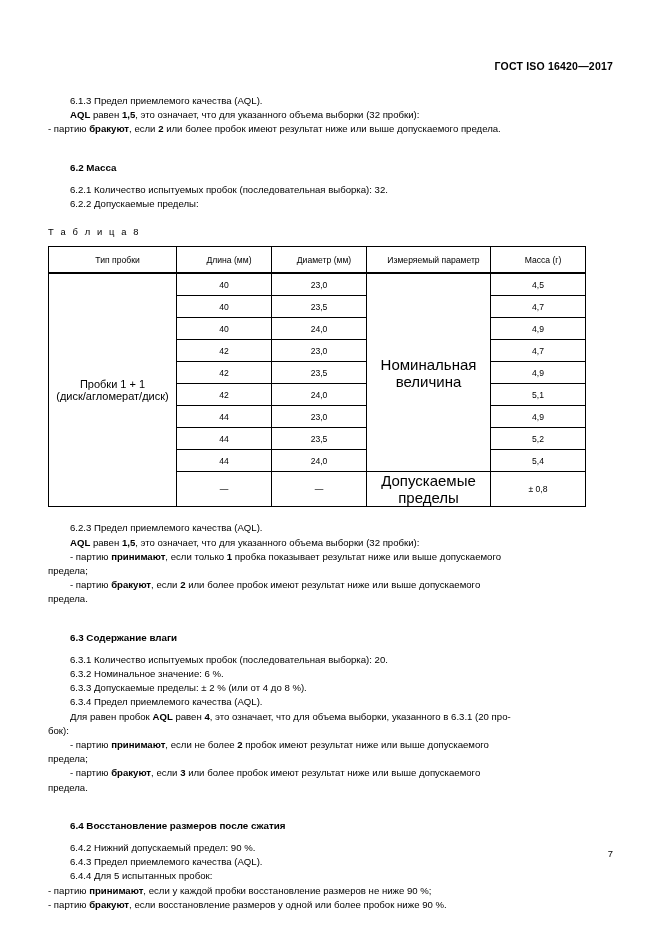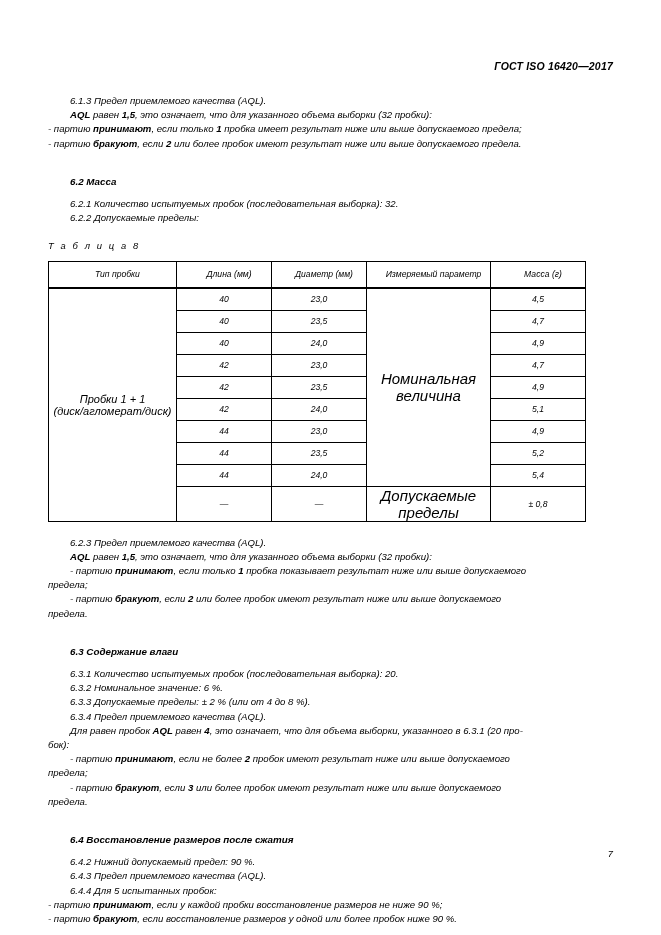--- a/index.html
+++ b/index.html
@@ -15,21 +15,20 @@
     color: #000000;
     position: relative;
     overflow: hidden;
   }
 
   .page {
     position: relative;
     width: 661px;
     height: 935px;
     box-sizing: border-box;
-    font-style: italic;
   }
 
   
   .page-header {
     position: absolute;
     top: 60px;
     left: 48px;
     right: 48px;
     text-align: right;
     font-size: 10.5px;
@@ -151,23 +150,20 @@
 
   <div class="content">
 
     <p class="indent">
       <span>6.1.3 Предел приемлемого качества (AQL).</span>
     </p>
     <p class="indent">
       <b>AQL</b><span> равен </span><b>1,5</b><span>, это означает, что для указанного объема выборки (32 пробки):</span>
     </p>
     <p class="dash-item-flush">
-      <span>-</span><span> партию </span><b>принимают</b><span>, если только </span><b>1</b><span> пробка имеет результат ниже или выше допускаемого предела;</span>
-    </p>
-    <p class="dash-item-flush">
       <span>-</span><span> партию </span><b>бракуют</b><span>, если </span><b>2</b><span> или более пробок имеют результат ниже или выше допускаемого предела.</span>
     </p>
 
     <p class="heading">6.2 Масса</p>
     <p class="indent">6.2.1 Количество испытуемых пробок (последовательная выборка): 32.</p>
     <p class="indent">6.2.2 Допускаемые пределы:</p>
 
     <div class="gap-lg"></div>
 
     <p class="table-caption">Т а б л и ц а  8</p>

